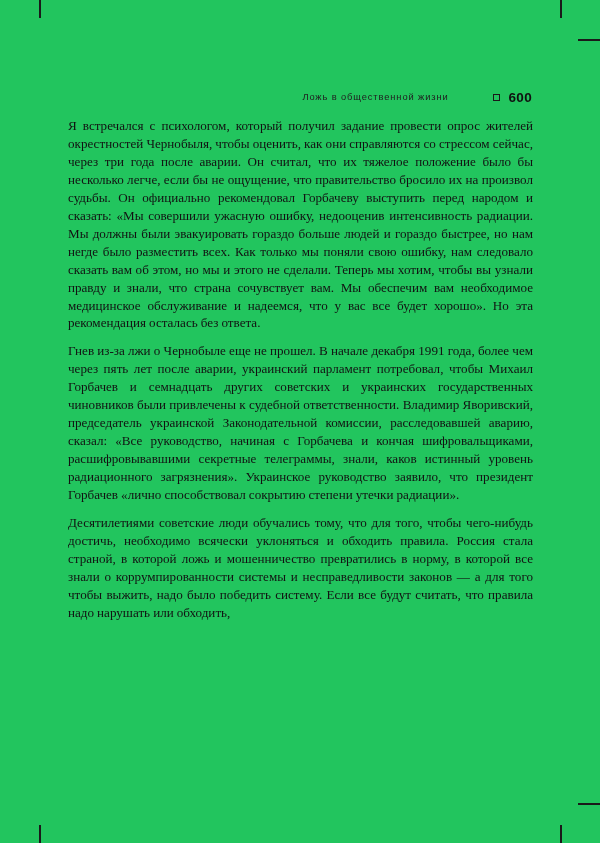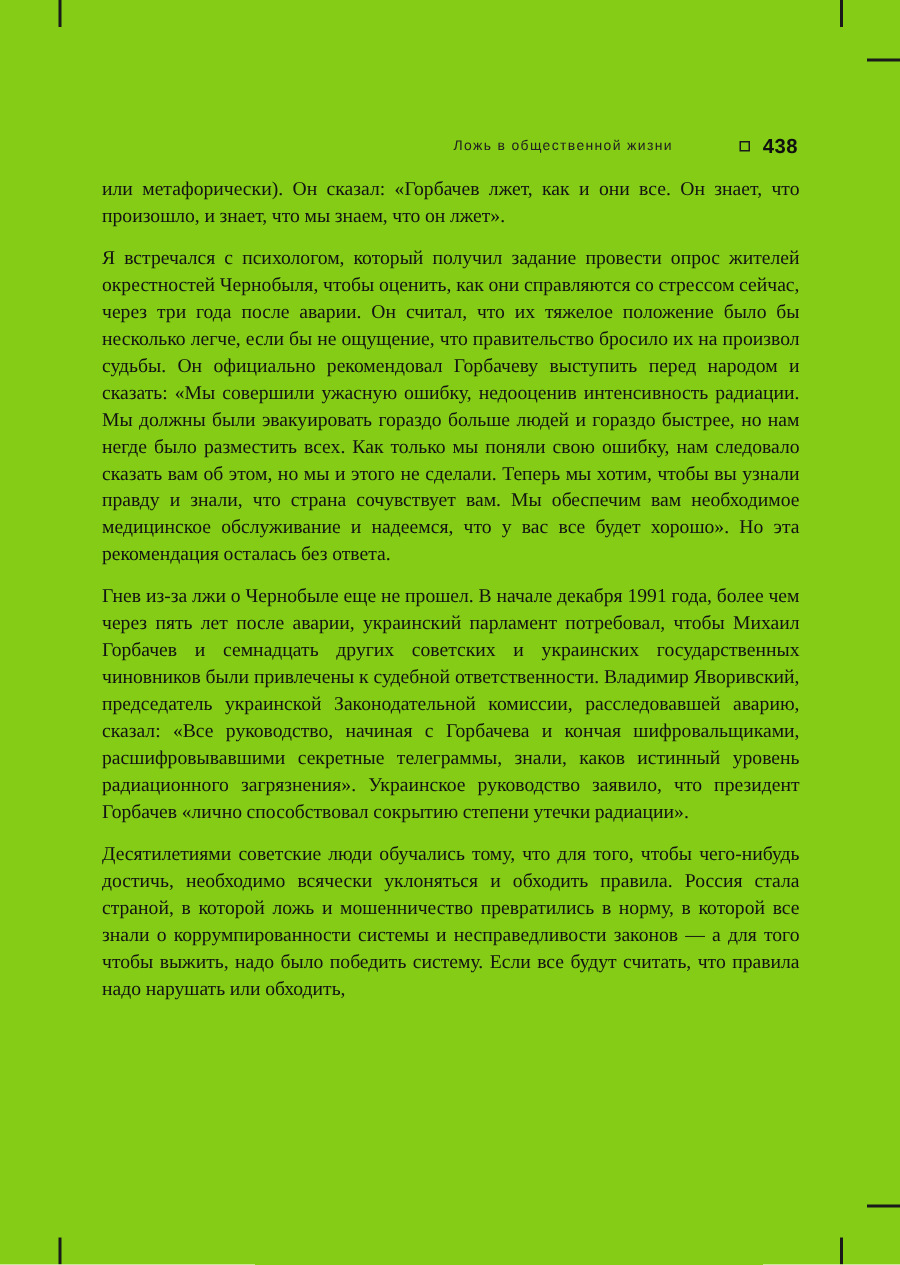--- a/index.html
+++ b/index.html
@@ -4,21 +4,21 @@
 <style>
   html, body {
     margin: 0;
     padding: 0;
     background: #ffffff;
   }
   .page {
     position: relative;
     width: 600px;
     height: 843px;
-    background: #84cc16;
+    background: #22c55e;
     overflow: hidden;
   }
 
   
   .crop-mark {
     position: absolute;
     background: #1a1a1a;
   }
   .crop-tl-v { left: 39px;  top: 0px;    width: 2px;  height: 18px; }
   .crop-tr-v { left: 560px; top: 0px;    width: 2px;  height: 18px; }
@@ -96,23 +96,22 @@
   <div class="crop-mark crop-tr-v"></div>
   <div class="crop-mark crop-tr-h"></div>
   <div class="crop-mark crop-br-h"></div>
   <div class="crop-mark crop-br-v"></div>
   <div class="crop-mark crop-bl-v"></div>
 
   <div class="running-header">
     <span class="header-title">Ложь в общественной жизни</span>
     <span class="header-spacer"></span>
     <span class="header-marker"></span>
-    <span class="header-folio">438</span>
+    <span class="header-folio">600</span>
   </div>
 
   <div class="text-block">
-    <p class="para">или метафорически). Он сказал: «Горбачев лжет, как и они все. Он знает, что произошло, и знает, что мы знаем, что он лжет».</p>
     <p class="para">Я встречался с психологом, который получил задание провести опрос жителей окрестностей Чернобыля, чтобы оценить, как они справляются со стрессом сейчас, через три года после аварии. Он считал, что их тяжелое положение было бы несколько легче, если бы не ощущение, что правительство бросило их на произвол судьбы. Он официально рекомендовал Горбачеву выступить перед народом и сказать: «Мы совершили ужасную ошибку, недооценив интенсивность радиации. Мы должны были эвакуировать гораздо больше людей и гораздо быстрее, но нам негде было разместить всех. Как только мы поняли свою ошибку, нам следовало сказать вам об этом, но мы и этого не сделали. Теперь мы хотим, чтобы вы узнали правду и знали, что страна сочувствует вам. Мы обеспечим вам необходимое медицинское обслуживание и надеемся, что у вас все будет хорошо». Но эта рекомендация осталась без ответа.</p>
     <p class="para">Гнев из-за лжи о Чернобыле еще не прошел. В начале декабря 1991 года, более чем через пять лет после аварии, украинский парламент потребовал, чтобы Михаил Горбачев и семнадцать других советских и украинских государственных чиновников были привлечены к судебной ответственности. Владимир Яворивский, председатель украинской Законодательной комиссии, расследовавшей аварию, сказал: «Все руководство, начиная с Горбачева и кончая шифровальщиками, расшифровывавшими секретные телеграммы, знали, каков истинный уровень радиационного загрязнения». Украинское руководство заявило, что президент Горбачев «лично способствовал сокрытию степени утечки радиации».</p>
     <p class="para">Десятилетиями советские люди обучались тому, что для того, чтобы чего-нибудь достичь, необходимо всячески уклоняться и обходить правила. Россия стала страной, в которой ложь и мошенничество превратились в норму, в которой все знали о коррумпированности системы и несправедливости законов — а для того чтобы выжить, надо было победить систему. Если все будут считать, что правила надо нарушать или обходить,</p>
   </div>
 
 </div>
 
 </body></html>

